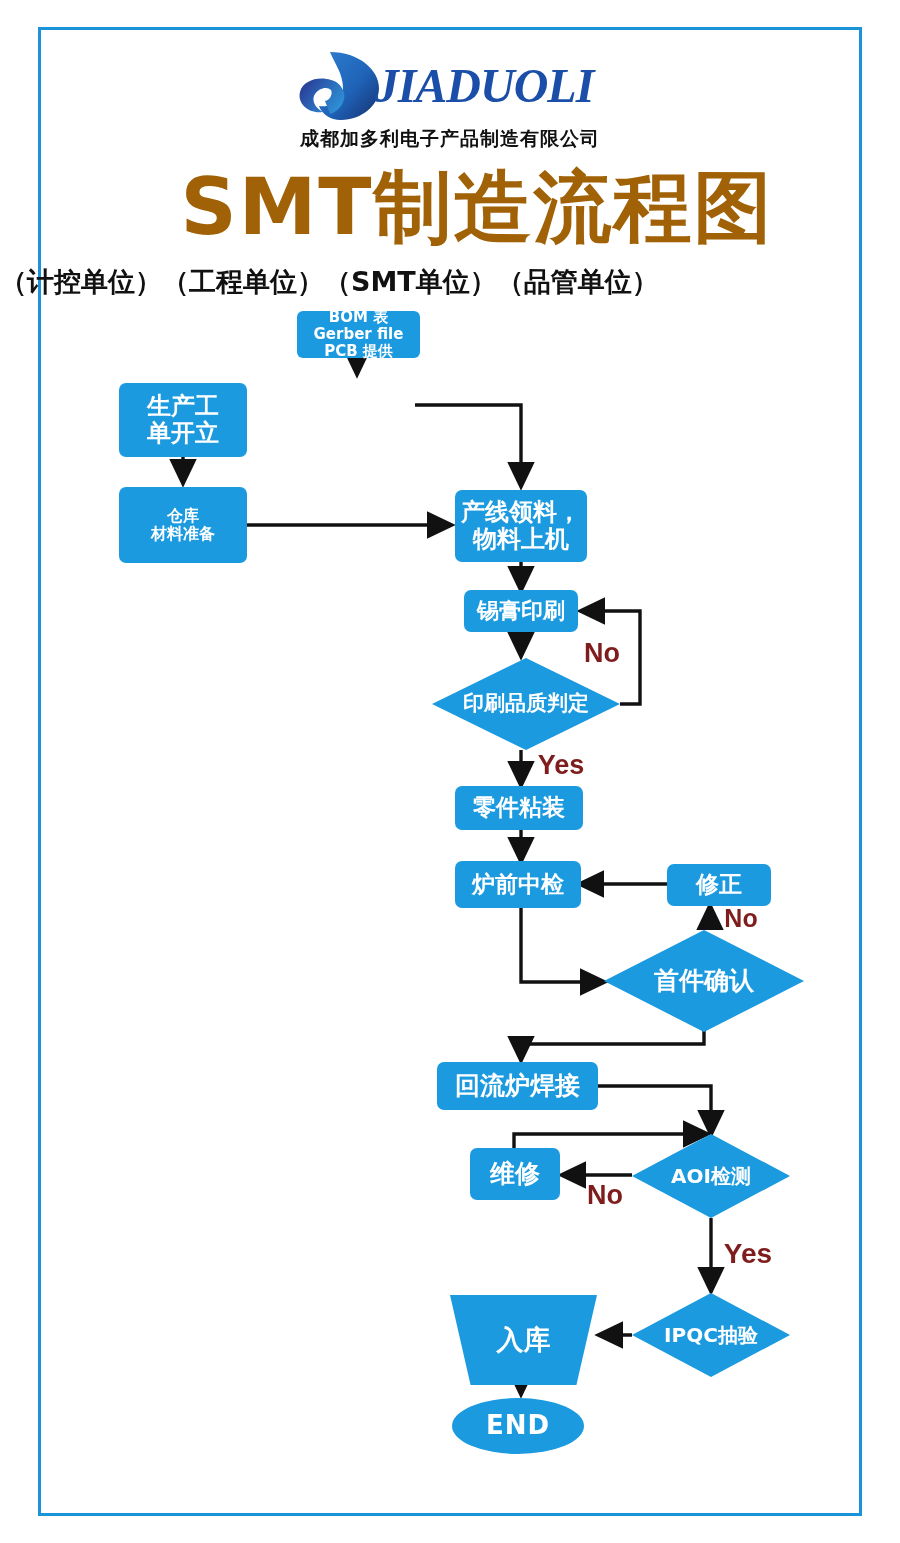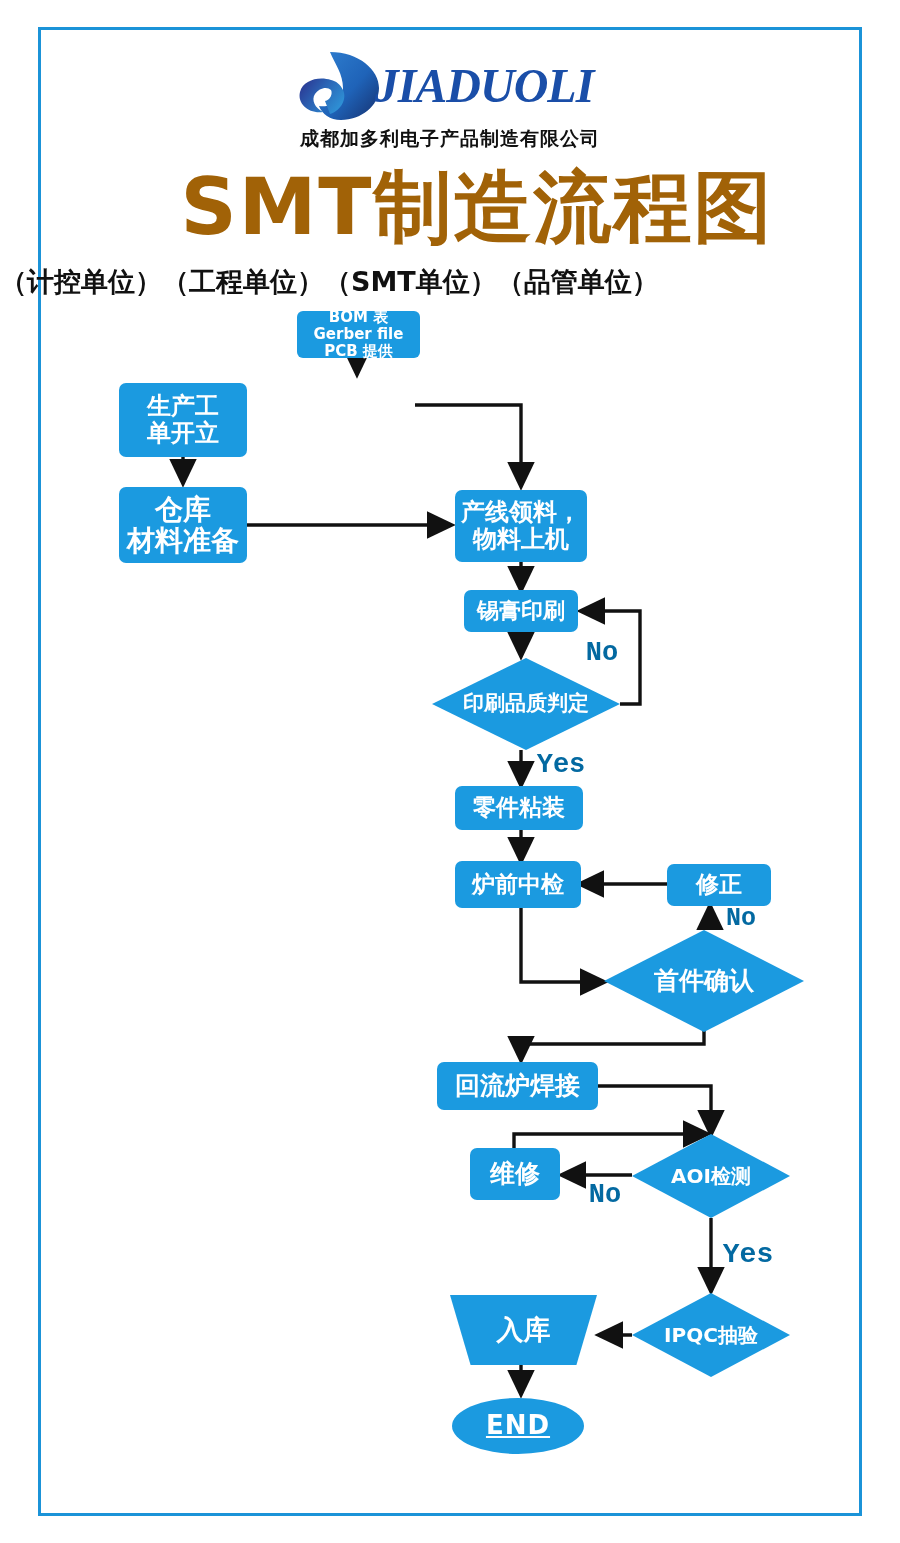--- a/index.html
+++ b/index.html
@@ -49,22 +49,22 @@
     text-align:center;color:#fff;font-weight:bold;line-height:1.12;
     font-family:"DejaVu Sans","Liberation Sans",sans-serif;
     box-sizing:border-box;white-space:pre-line;
   }
   .proc{background:#1b9ae0;border-radius:7px;}
   .proc-sm{background:#1b9ae0;border-radius:6px;}
   .dia{background:#1b9ae0;clip-path:polygon(50% 0,100% 50%,50% 100%,0 50%);}
   .trap{background:#1b9ae0;clip-path:polygon(0 0,100% 0,86% 100%,14% 100%);}
   .ell{background:#1b9ae0;border-radius:50%;}
   .lbl{
-    position:absolute;color:#0369a1;font-weight:bold;
-    font-family:Liberation Mono, monospace;
+    position:absolute;color:#7f1d1d;font-weight:bold;
+    font-family:Liberation Sans, sans-serif;
     display:flex;align-items:center;justify-content:center;
   }
 </style>
 </head>
 <body>
 
 <div id="page">
 
   <div id="frame"></div>
 
@@ -145,21 +145,21 @@
     </svg>
 
     <div class="node proc-sm" style="left:297px;top:311px;width:123px;height:47px;font-size:15px;letter-spacing:0px;">BOM 表
 Gerber file
 PCB 提供</div>
 
 
     <div class="node proc" style="left:119px;top:383px;width:128px;height:74px;font-size:24px;">生产工
 单开立</div>
 
-    <div class="node proc" style="left:119px;top:487px;width:128px;height:76px;font-size:28px;">仓库
+    <div class="node proc" style="left:119px;top:487px;width:128px;height:76px;font-size:16px;">仓库
 材料准备</div>
 
     <div class="node proc" style="left:455px;top:490px;width:132px;height:72px;font-size:24px;">产线领料，
 物料上机</div>
 
     <div class="node proc" style="left:464px;top:590px;width:114px;height:42px;font-size:22px;">锡膏印刷</div>
 
     <div class="node dia" style="left:432px;top:658px;width:188px;height:92px;font-size:21px;">印刷品质判定</div>
 
     <div class="node proc" style="left:455px;top:786px;width:128px;height:44px;font-size:23px;">零件粘装</div>
@@ -171,23 +171,23 @@
     <div class="node dia" style="left:604px;top:930px;width:200px;height:102px;font-size:25px;">首件确认</div>
 
     <div class="node proc" style="left:437px;top:1062px;width:161px;height:48px;font-size:25px;">回流炉焊接</div>
 
     <div class="node proc" style="left:470px;top:1148px;width:90px;height:52px;font-size:25px;">维修</div>
 
     <div class="node dia" style="left:632px;top:1134px;width:158px;height:84px;font-size:20px;">AOI检测</div>
 
     <div class="node dia" style="left:632px;top:1293px;width:158px;height:84px;font-size:20px;">IPQC抽验</div>
 
-    <div class="node trap" style="left:450px;top:1295px;width:147px;height:70px;font-size:27px;">入库</div>
+    <div class="node trap" style="left:450px;top:1295px;width:147px;height:90px;font-size:27px;">入库</div>
 
-    <div class="node ell" style="left:452px;top:1398px;width:132px;height:56px;font-size:26px;letter-spacing:1px;text-decoration:underline;">END</div>
+    <div class="node ell" style="left:452px;top:1398px;width:132px;height:56px;font-size:26px;letter-spacing:1px;">END</div>
 
     <div class="lbl" style="left:576px;top:638px;width:52px;height:30px;font-size:27px;">No</div>
 
     <div class="lbl" style="left:530px;top:750px;width:62px;height:30px;font-size:27px;">Yes</div>
 
     <div class="lbl" style="left:718px;top:903px;width:46px;height:30px;font-size:25px;">No</div>
 
     <div class="lbl" style="left:580px;top:1180px;width:50px;height:30px;font-size:27px;">No</div>
 
     <div class="lbl" style="left:717px;top:1238px;width:62px;height:32px;font-size:28px;">Yes</div>

